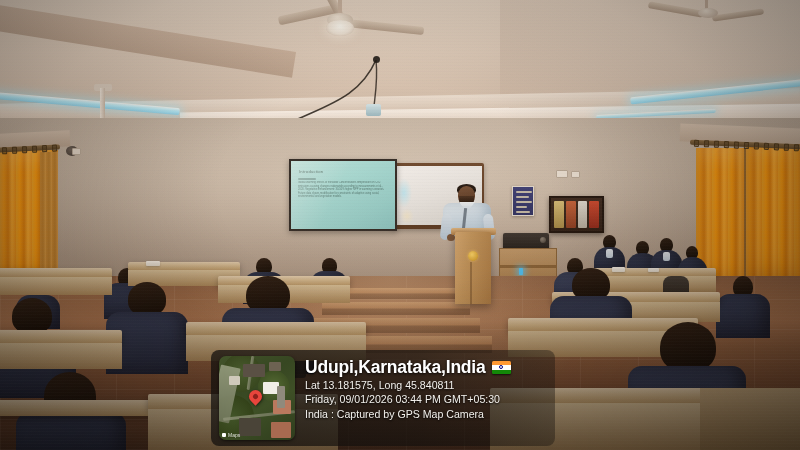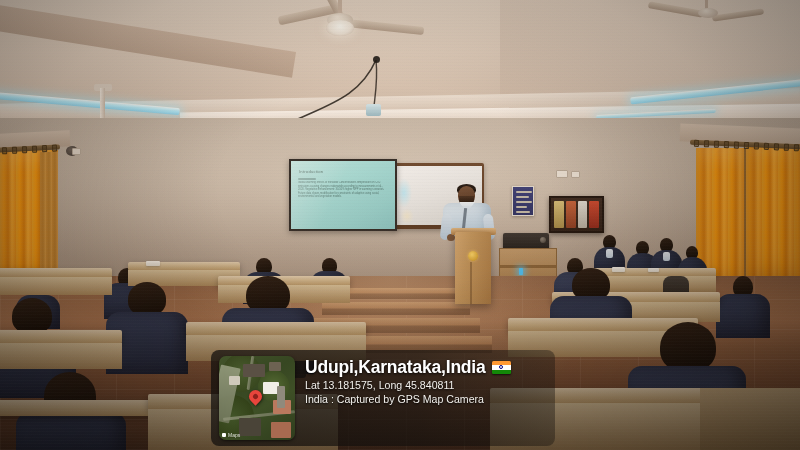--- a/index.html
+++ b/index.html
@@ -823,18 +823,19 @@
         <span class="gps-title">Udupi,Karnataka,India</span>
         <span class="flag">
           <span class="flag-band flag-saffron"></span>
           <span class="flag-band flag-white">
               <span class="chakra"></span>
             </span>
           <span class="flag-band flag-green"></span>
         </span>
       </div>
       <div class="gps-line">Lat 13.181575, Long 45.840811</div>
+      <div class="gps-line">Friday, 09/01/2026 03:44 PM GMT+05:30</div>
       <div class="gps-line">India : Captured by GPS Map Camera</div>
     </div>
 
   </div>
 
 </div>
 
 </body></html>

